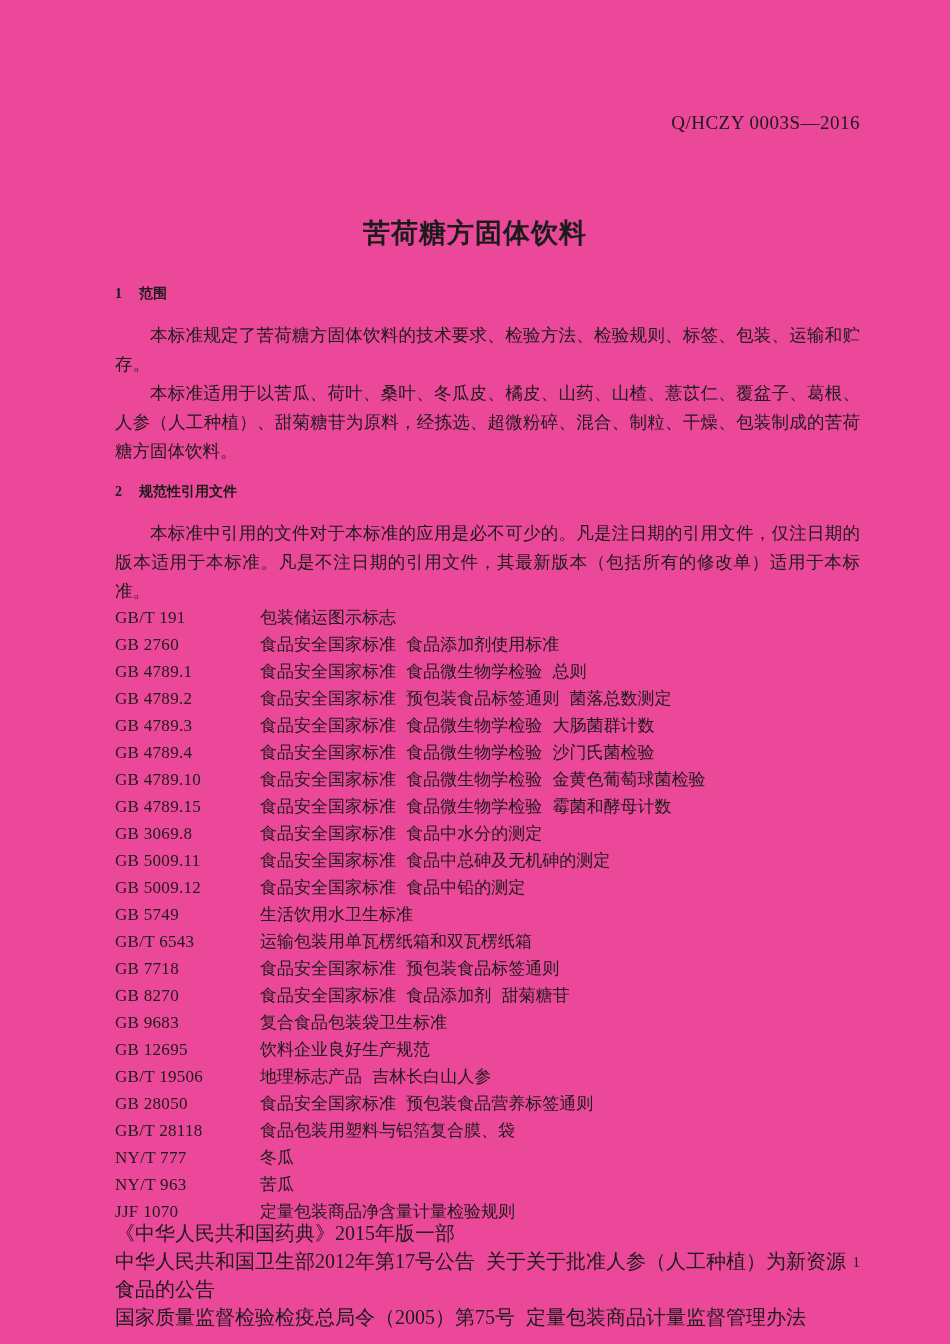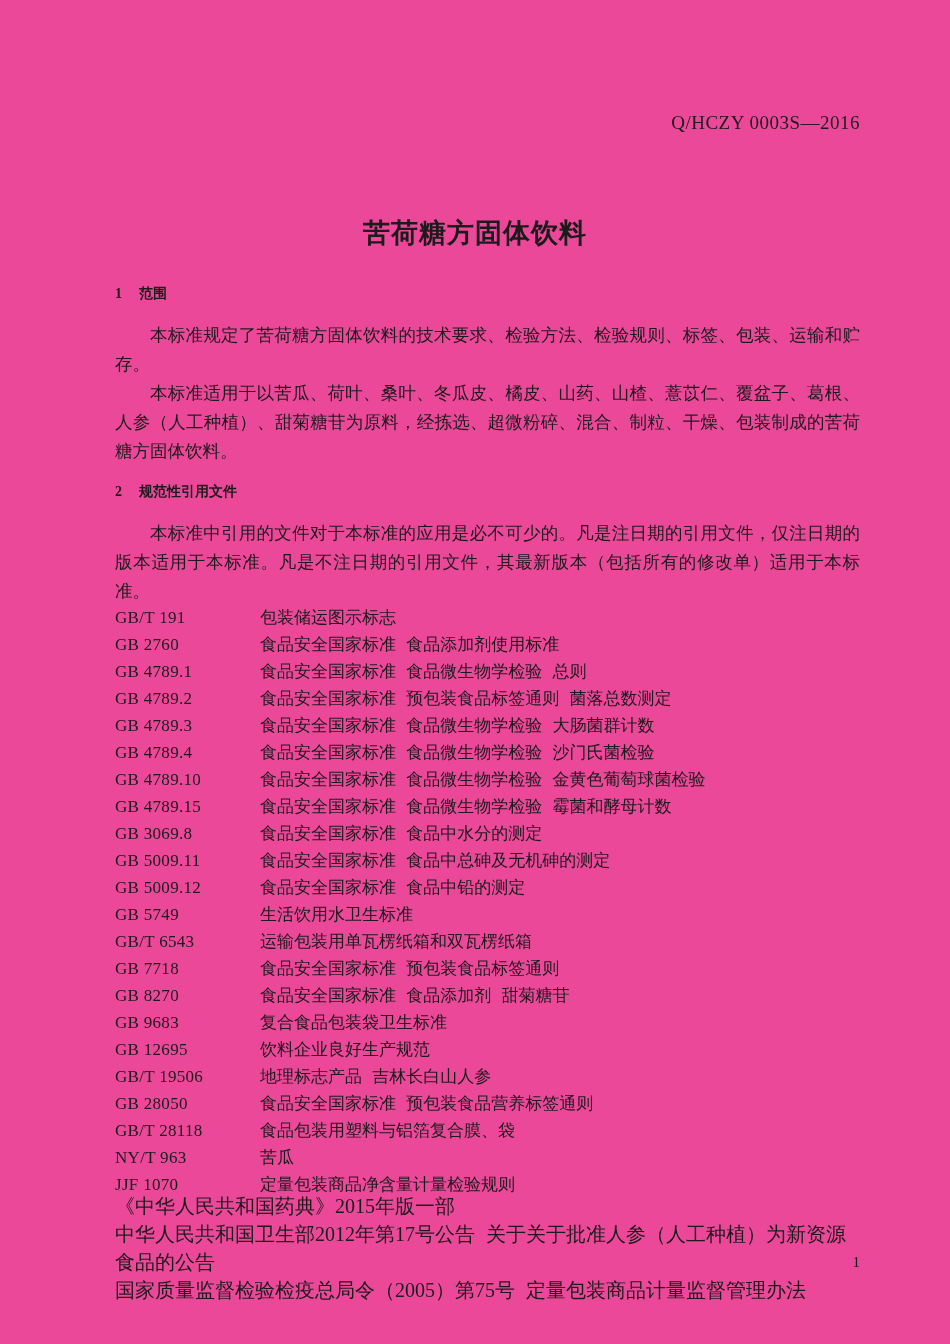--- a/index.html
+++ b/index.html
@@ -200,20 +200,24 @@
           </div>
           <div class="ref-row">
             <span class="ref-code">GB 28050</span>
             <span class="ref-title">食品安全国家标准 预包装食品营养标签通则</span>
           </div>
           <div class="ref-row">
             <span class="ref-code">GB/T 28118</span>
             <span class="ref-title">食品包装用塑料与铝箔复合膜、袋</span>
           </div>
           <div class="ref-row">
+            <span class="ref-code">NY/T 777</span>
+            <span class="ref-title">冬瓜</span>
+          </div>
+          <div class="ref-row">
             <span class="ref-code">NY/T 963</span>
             <span class="ref-title">苦瓜</span>
           </div>
           <div class="ref-row">
             <span class="ref-code">JJF 1070</span>
             <span class="ref-title">定量包装商品净含量计量检验规则</span>
           </div>
         </div>
 
       <div class="trailing">

